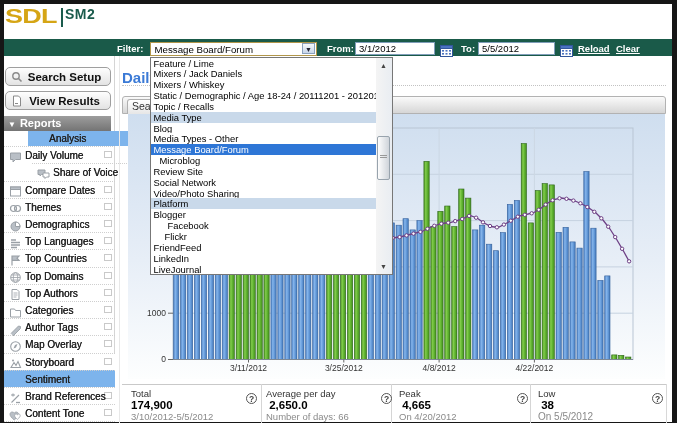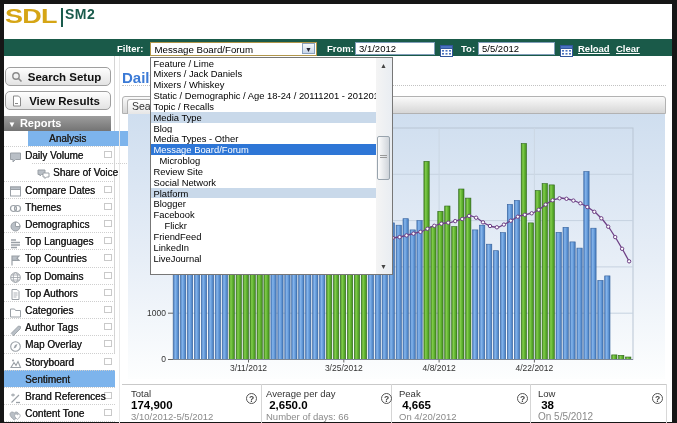--- a/index.html
+++ b/index.html
@@ -399,23 +399,24 @@
       <div style="height:10.85px;line-height:11px;padding-left:3px;font-size:9.4px;color:#000;white-space:nowrap;overflow:hidden">Mixers / Whiskey</div>
       <div style="height:10.85px;line-height:11px;padding-left:3px;font-size:9.4px;color:#000;white-space:nowrap;overflow:hidden">Static / Demographic / Age 18-24 / 20111201 - 20120131</div>
       <div style="height:10.85px;line-height:11px;padding-left:3px;font-size:9.4px;color:#000;white-space:nowrap;overflow:hidden">Topic / Recalls</div>
       <div style="height:10.85px;line-height:11px;padding-left:3px;font-size:9.4px;color:#000;background:#c9d9ea;white-space:nowrap;overflow:hidden">Media Type</div>
       <div style="height:10.85px;line-height:11px;padding-left:3px;font-size:9.4px;color:#000;white-space:nowrap;overflow:hidden">Blog</div>
       <div style="height:10.85px;line-height:11px;padding-left:3px;font-size:9.4px;color:#000;white-space:nowrap;overflow:hidden">Media Types - Other</div>
       <div style="height:10.85px;line-height:11px;padding-left:3px;font-size:9.4px;color:#fff;background:#2e76d6;white-space:nowrap;overflow:hidden">Message Board/Forum</div>
       <div style="height:10.85px;line-height:11px;padding-left:9px;font-size:9.4px;color:#000;white-space:nowrap;overflow:hidden">Microblog</div>
       <div style="height:10.85px;line-height:11px;padding-left:3px;font-size:9.4px;color:#000;white-space:nowrap;overflow:hidden">Review Site</div>
       <div style="height:10.85px;line-height:11px;padding-left:3px;font-size:9.4px;color:#000;white-space:nowrap;overflow:hidden">Social Network</div>
+      <div style="height:10.85px;line-height:11px;padding-left:3px;font-size:9.4px;color:#000;white-space:nowrap;overflow:hidden">Video/Photo Sharing</div>
       <div style="height:10.85px;line-height:11px;padding-left:3px;font-size:9.4px;color:#000;background:#c9d9ea;white-space:nowrap;overflow:hidden">Platform</div>
       <div style="height:10.85px;line-height:11px;padding-left:3px;font-size:9.4px;color:#000;white-space:nowrap;overflow:hidden">Blogger</div>
-      <div style="height:10.85px;line-height:11px;padding-left:3px;font-size:9.4px;color:#000;white-space:nowrap;overflow:hidden">Facebook</div>
+      <div style="height:10.85px;line-height:11px;padding-left:17px;font-size:9.4px;color:#000;white-space:nowrap;overflow:hidden">Facebook</div>
       <div style="height:10.85px;line-height:11px;padding-left:14px;font-size:9.4px;color:#000;white-space:nowrap;overflow:hidden">Flickr</div>
       <div style="height:10.85px;line-height:11px;padding-left:3px;font-size:9.4px;color:#000;white-space:nowrap;overflow:hidden">FriendFeed</div>
       <div style="height:10.85px;line-height:11px;padding-left:3px;font-size:9.4px;color:#000;white-space:nowrap;overflow:hidden">LinkedIn</div>
       <div style="height:10.85px;line-height:11px;padding-left:3px;font-size:9.4px;color:#000;white-space:nowrap;overflow:hidden">LiveJournal</div>
     </div>
   <div style="position:absolute;right:0;top:0;width:15.5px;height:216px;background:linear-gradient(90deg,#f4f4f4,#e9edf2)">
     <div style="position:absolute;top:1px;left:1px;width:13px;height:13px;text-align:center;font-size:7px;color:#444;line-height:13px">▲</div>
     <div style="position:absolute;bottom:1px;left:1px;width:13px;height:13px;text-align:center;font-size:7px;color:#444;line-height:13px">▼</div>
     <div style="position:absolute;top:78px;left:0.5px;width:13.5px;height:44px;background:linear-gradient(90deg,#fdfdfd,#cfd4da);border:1px solid #98a3ad;border-radius:2px">
       <div style="margin:18px auto 0;width:7px;border-top:1px solid #999;border-bottom:1px solid #999;height:3px"></div>

